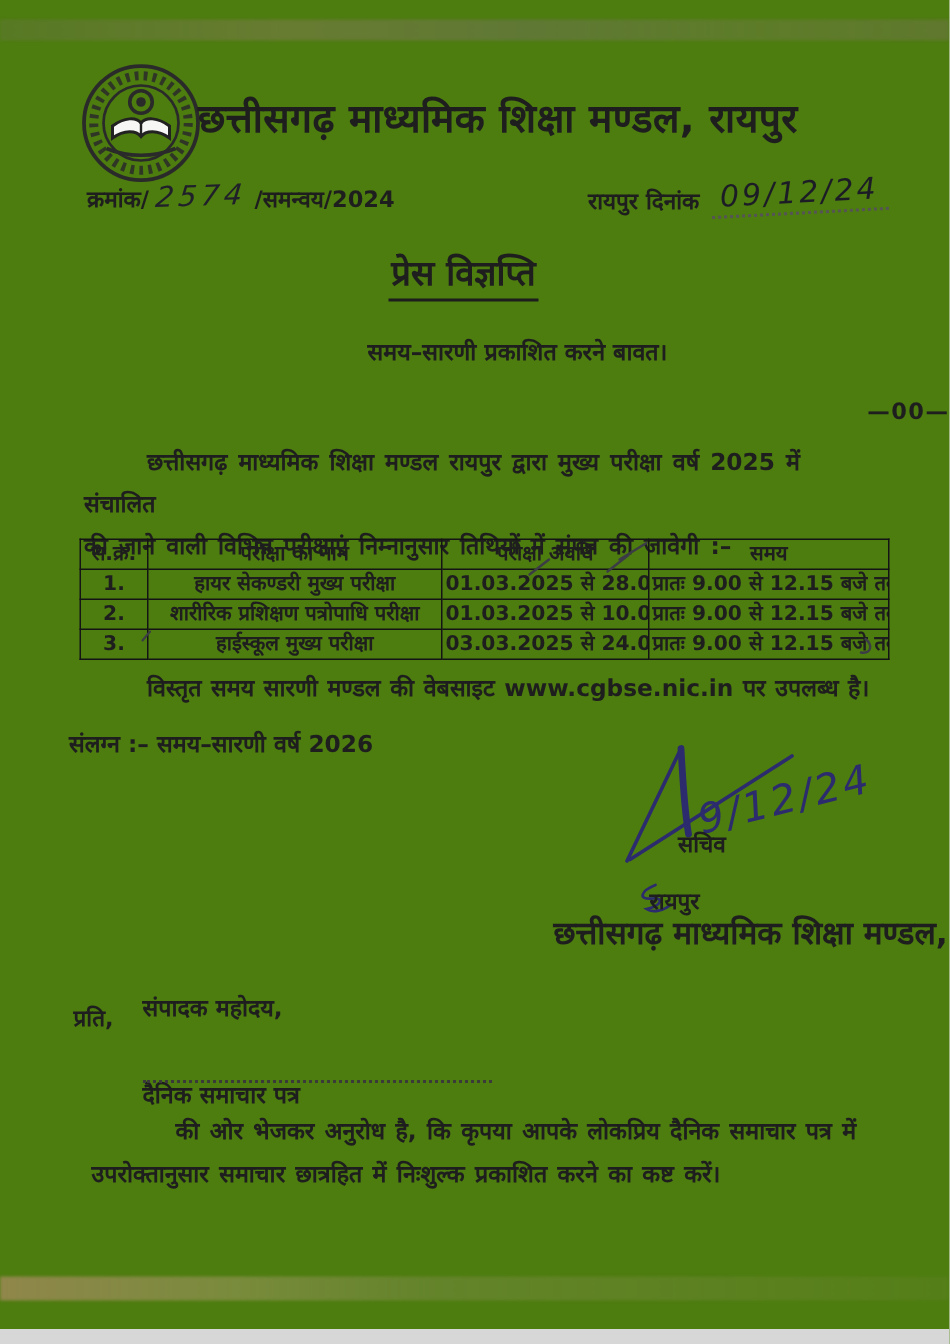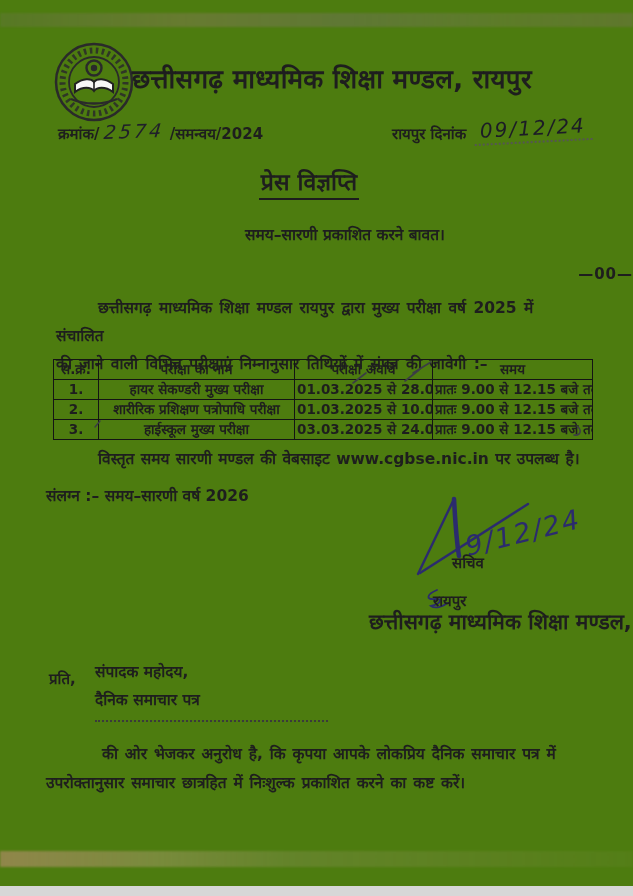--- a/index.html
+++ b/index.html
@@ -48,24 +48,24 @@
   .enclosure-line{left:46px;top:484px;font-size:15.5px;font-weight:700;}
 
   .sig-svg{left:398px;top:494px;}
   .sig-designation{left:452px;top:552px;font-size:15px;font-weight:700;}
   .sig-org{left:369px;top:571px;font-size:21px;font-weight:700;white-space:nowrap;margin-top:36px;}
   .sig-squiggle{left:423px;top:588px;}
   .sig-place{left:433px;top:590px;font-size:15px;font-weight:700;}
 
   .to-label{left:49px;top:668px;font-size:15px;font-weight:700;}
   .recip-1{left:95px;top:660px;font-size:15.5px;font-weight:700;}
-  .recip-2{left:95px;top:688px;font-size:15.5px;font-weight:700;}
+  .recip-2{left:95px;top:718px;font-size:15.5px;font-weight:700;}
   .dotted-line{left:95px;top:712px;width:233px;height:8px;border-bottom:2.5px dotted #3a3a3a;}
 
-  .closing{left:46px;top:740px;width:548px;font-size:15.5px;font-weight:700;line-height:1.85;word-spacing:1.5px;}
+  .closing{left:61px;top:740px;width:548px;font-size:15.5px;font-weight:700;line-height:1.85;word-spacing:1.5px;}
   .closing .l1{text-indent:56px;}
 
   .ink{stroke:#2b2b6e;fill:none;stroke-linecap:round;}
   .seal{stroke:#2a2a2a;fill:none;}
 </style>
 </head>
 <body>
 
 <div class="page">
 

